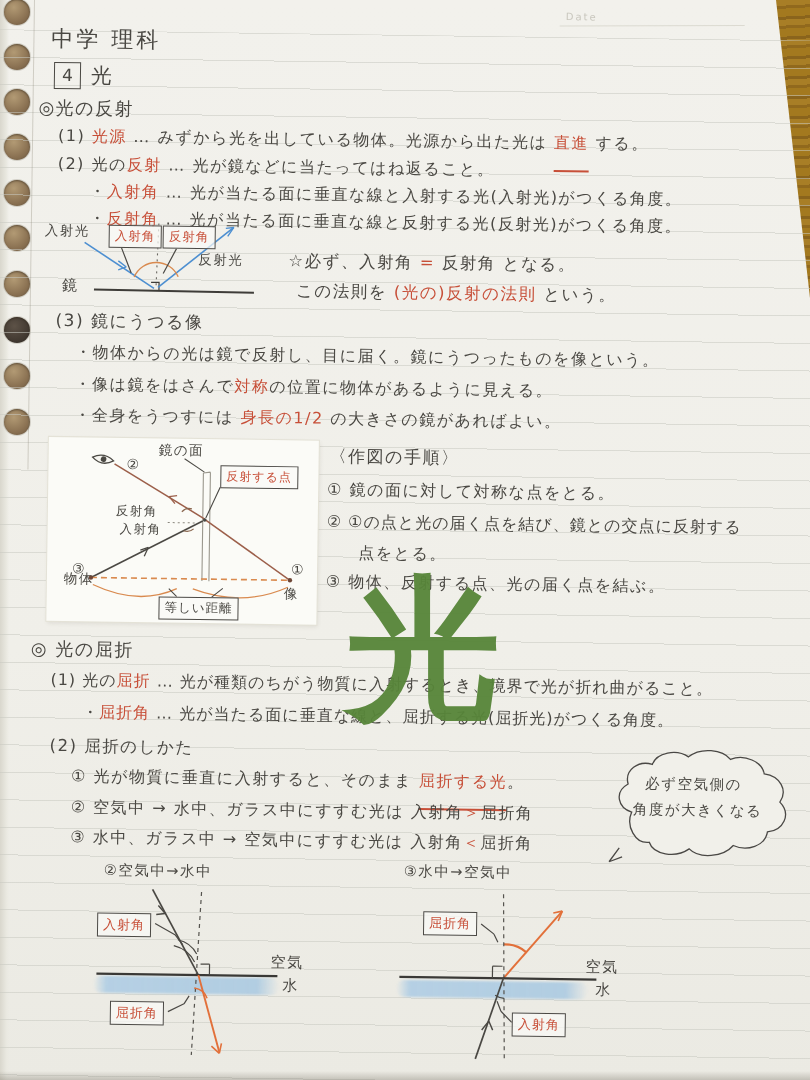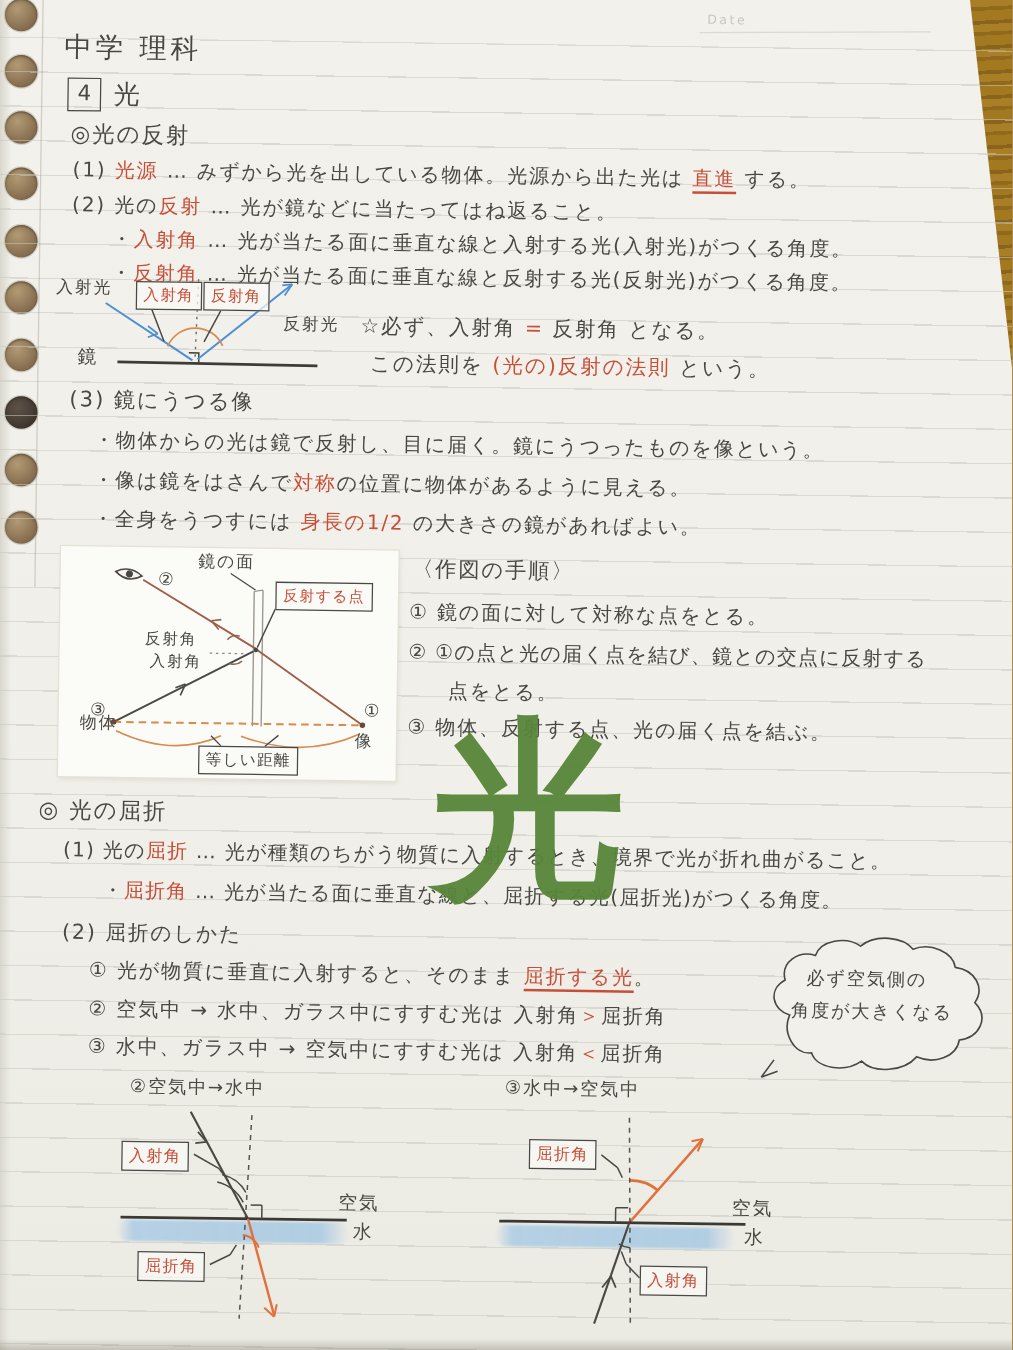--- a/index.html
+++ b/index.html
@@ -26,21 +26,21 @@
   
   .rot{position:absolute;inset:0;transform:rotate(.8deg);transform-origin:60px 0;z-index:4;}
   .rules{position:absolute;left:-20px;top:30px;width:860px;height:1050px;opacity:.55;
         background:repeating-linear-gradient(180deg,#c8c9c1 0,#c8c9c1 1px,transparent 1px,transparent 27.5px);}
   .edge-line{position:absolute;left:34px;top:0;width:1px;height:470px;background:rgba(120,112,95,.28);}
   .dateline{position:absolute;left:560px;top:17px;width:185px;height:1px;background:#d6d4cb;opacity:.8;transform:rotate(-1deg);}
   
   .t{position:absolute;white-space:nowrap;color:var(--ink);letter-spacing:1.5px;z-index:5;
      font-family:"DejaVu Sans",sans-serif;line-height:1.2;}
   .r{color:var(--red);}
-  .u{border-bottom:2px solid var(--red);padding-bottom:1px;}
+  .u{border-bottom:2px solid var(--red);padding-bottom:18px;}
   .faint{color:#c9c7be;text-align:center;}
   .tag{position:absolute;border:1.6px solid #4b4945;color:var(--red);
        font-size:12.5px;letter-spacing:1px;padding:2px 5px;z-index:6;white-space:nowrap;
        background:rgba(250,250,246,.72);}
   .tag.ink{color:var(--ink);}
   .numbox{position:absolute;border:1.8px solid var(--ink);width:25px;height:25px;z-index:5;
        text-align:center;line-height:25px;font-size:17px;color:var(--ink);}
   .wm{position:absolute;color:var(--green);font-weight:700;z-index:30;line-height:1;
       opacity:.95;white-space:nowrap;font-family:"DejaVu Sans",sans-serif;}
   .pastebox{position:absolute;left:55px;top:437px;width:270px;height:184px;z-index:4;
@@ -70,41 +70,41 @@
   <div class="rot">
     <div class="rules"></div>
     <div class="edge-line"></div>
     <div class="t faint" style="left:566px;top:4px;font-size:10px;letter-spacing:2px">Date</div>
     <div class="dateline"></div>
 
     <div class="t" style="left:52px;top:26px;font-size:22px;letter-spacing:3px">中学 理科</div>
     <div class="numbox" style="left:55px;top:62px">4</div>
     <div class="t" style="left:92px;top:63px;font-size:21px">光</div>
 
-    <div class="t" style="left:58px;top:97px;font-size:18px">◎光の反射</div>
+    <div class="t" style="left:40px;top:97px;font-size:18px">◎光の反射</div>
     <div class="t" style="left:60px;top:126px;font-size:16px"><span>(1) </span><span class="r">光源</span><span> … みずから光を出している物体。光源から出た光は </span><span class="r u">直進</span><span> する。</span></div>
     <div class="t" style="left:60px;top:154px;font-size:16px"><span>(2) </span><span>光の</span><span class="r">反射</span><span> … 光が鏡などに当たってはね返ること。</span></div>
     <div class="t" style="left:92px;top:181px;font-size:16px"><span>・</span><span class="r">入射角</span><span> … 光が当たる面に垂直な線と入射する光(入射光)がつくる角度。</span></div>
     <div class="t" style="left:92px;top:208px;font-size:16px"><span>・</span><span class="r">反射角</span><span> … 光が当たる面に垂直な線と反射する光(反射光)がつくる角度。</span></div>
 
     <svg class="d" style="left:30px;top:216px" width="250" height="95" viewBox="0 0 250 95">
       <path d="M68,73 L228,74" stroke="#3e3c38" stroke-width="2.2" fill="none"></path>
       <path d="M125,65 h8 v8" stroke="#3e3c38" stroke-width="1.2" fill="none"></path>
       <path d="M132,6 L130,70" stroke="#6b6862" stroke-width="1.1" stroke-dasharray="2,4" fill="none"></path>
       <path d="M58,26 L128,71" stroke="#4d8fd1" stroke-width="1.6" fill="none"></path>
       <path d="M92,44 L100,50 M92,53 L100,50" stroke="#4d8fd1" stroke-width="1.4" fill="none"></path>
       <path d="M132,70 L207,9" stroke="#4d8fd1" stroke-width="1.6" fill="none"></path>
       <path d="M199,10 L207,9 M201,18 L207,9" stroke="#4d8fd1" stroke-width="1.4" fill="none"></path>
       <path d="M108,60 A24,24 0 0 1 152,59" stroke="#d98a4f" stroke-width="1.4" fill="none"></path>
       <path d="M95,31 L105,56 M150,31 L137,56" stroke="#4b4945" stroke-width="1.2" fill="none"></path>
     </svg>
     <div class="t" style="left:48px;top:222px;font-size:13.5px">入射光</div>
     <div class="tag" style="left:112px;top:224px">入射角</div>
     <div class="tag" style="left:166px;top:224px">反射角</div>
-    <div class="t" style="left:230px;top:249px;font-size:13.5px">反射光</div>
+    <div class="t" style="left:202px;top:249px;font-size:13.5px">反射光</div>
     <div class="t" style="left:66px;top:276px;font-size:15px">鏡</div>
 
     <div class="t" style="left:292px;top:248px;font-size:16.5px"><span>☆必ず、入射角 </span><span class="r">=</span><span> 反射角 となる。</span></div>
     <div class="t" style="left:300px;top:278px;font-size:16.5px"><span>この法則を </span><span class="r">(光の)反射の法則</span><span> という。</span></div>
 
     <div class="t" style="left:60px;top:310px;font-size:17px">(3) 鏡にうつる像</div>
     <div class="t" style="left:80px;top:342px;font-size:16px">・物体からの光は鏡で反射し、目に届く。鏡にうつったものを像という。</div>
     <div class="t" style="left:80px;top:374px;font-size:16px"><span>・像は鏡をはさんで</span><span class="r">対称</span><span>の位置に物体があるように見える。</span></div>
     <div class="t" style="left:80px;top:405px;font-size:16px"><span>・全身をうつすには </span><span class="r">身長の1/2</span><span> の大きさの鏡があればよい。</span></div>
 

